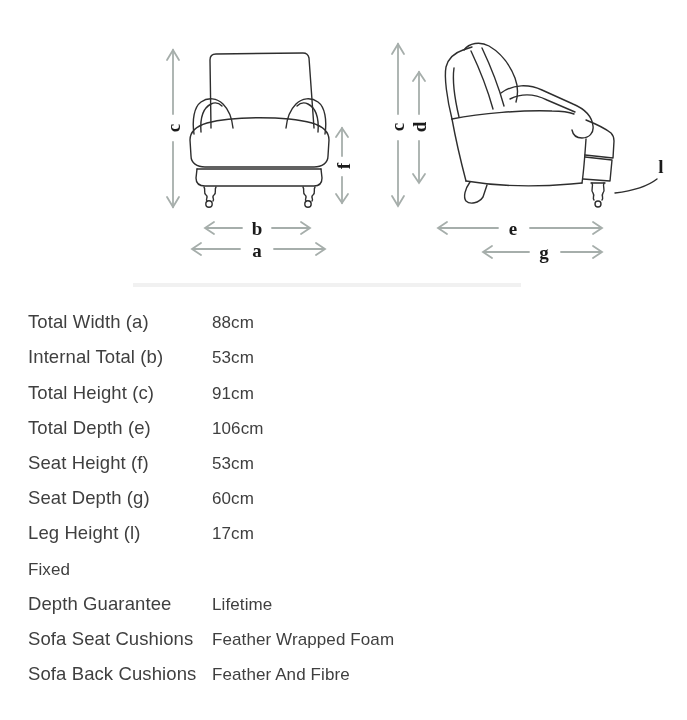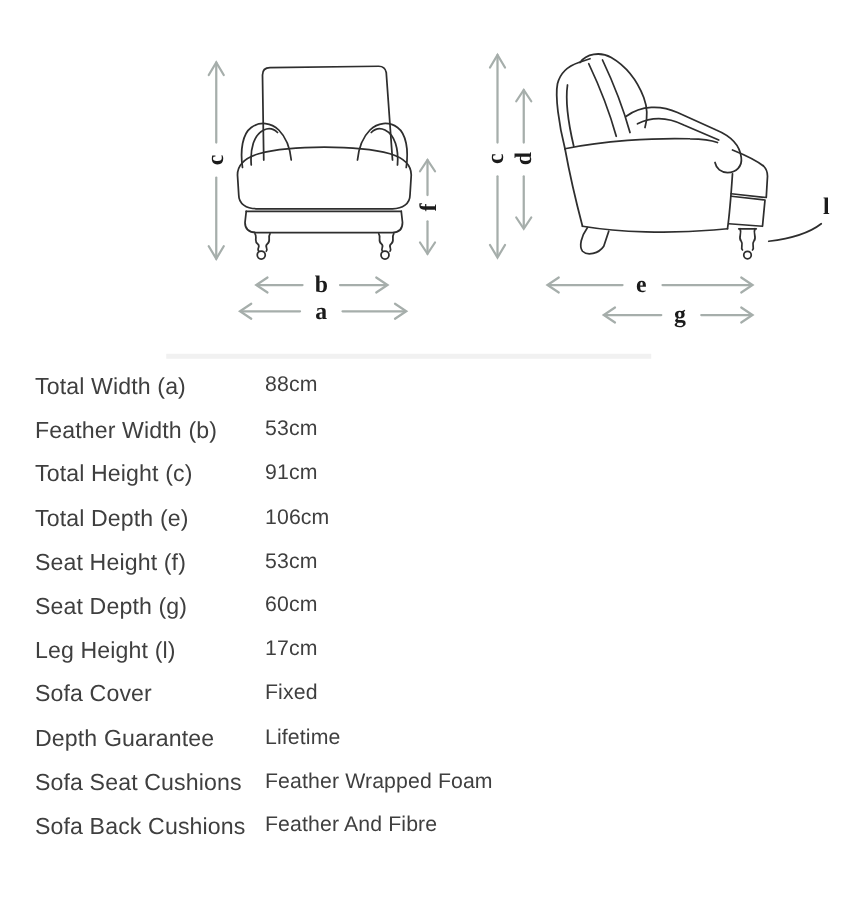--- a/index.html
+++ b/index.html
@@ -23,21 +23,21 @@
     font-family:"Liberation Serif", serif; font-weight:bold; font-size:19px;
     fill:var(--label); text-anchor:middle; dominant-baseline:central;
   }
   .edge-artifact{
     position:absolute; left:133px; top:283px; width:388px; height:4px;
     background:#f1f1f1;
   }
   .spec-table{
     position:absolute; left:28px; top:298px; width:645px;
   }
-  .spec-row{display:flex; align-items:flex-start; height:35.2px;}
+  .spec-row{display:flex; align-items:flex-end; height:35.2px;}
   .spec-label{
     flex:0 0 184px; font-size:18.5px; color:var(--text); letter-spacing:0.1px;
   }
   .spec-value{
     font-size:17px; color:var(--text); letter-spacing:0.1px;
   }
 </style>
 </head>
 <body>
 
@@ -161,21 +161,21 @@
 </div>
 
 <div class="edge-artifact"></div>
 
 <div class="spec-table">
   <div class="spec-row">
     <span class="spec-label">Total Width (a)</span>
     <span class="spec-value">88cm</span>
   </div>
   <div class="spec-row">
-    <span class="spec-label">Feather Width (b)</span>
+    <span class="spec-label">Internal Total (b)</span>
     <span class="spec-value">53cm</span>
   </div>
   <div class="spec-row">
     <span class="spec-label">Total Height (c)</span>
     <span class="spec-value">91cm</span>
   </div>
   <div class="spec-row">
     <span class="spec-label">Total Depth (e)</span>
     <span class="spec-value">106cm</span>
   </div>
@@ -185,21 +185,20 @@
   </div>
   <div class="spec-row">
     <span class="spec-label">Seat Depth (g)</span>
     <span class="spec-value">60cm</span>
   </div>
   <div class="spec-row">
     <span class="spec-label">Leg Height (l)</span>
     <span class="spec-value">17cm</span>
   </div>
   <div class="spec-row">
-    <span class="spec-label">Sofa Cover</span>
     <span class="spec-value">Fixed</span>
   </div>
   <div class="spec-row">
     <span class="spec-label">Depth Guarantee</span>
     <span class="spec-value">Lifetime</span>
   </div>
   <div class="spec-row">
     <span class="spec-label">Sofa Seat Cushions</span>
     <span class="spec-value">Feather Wrapped Foam</span>
   </div>

